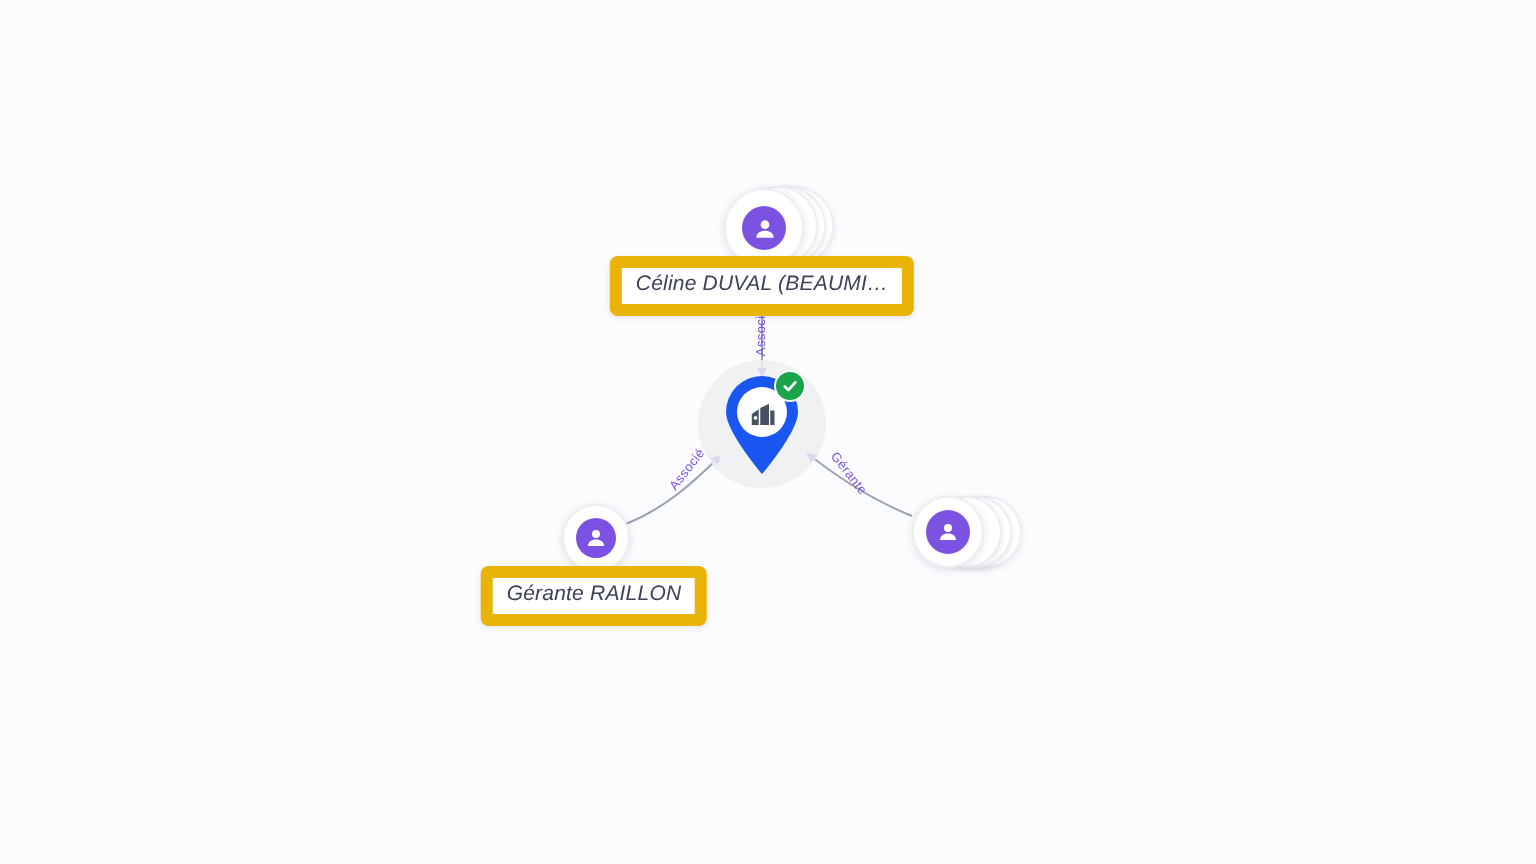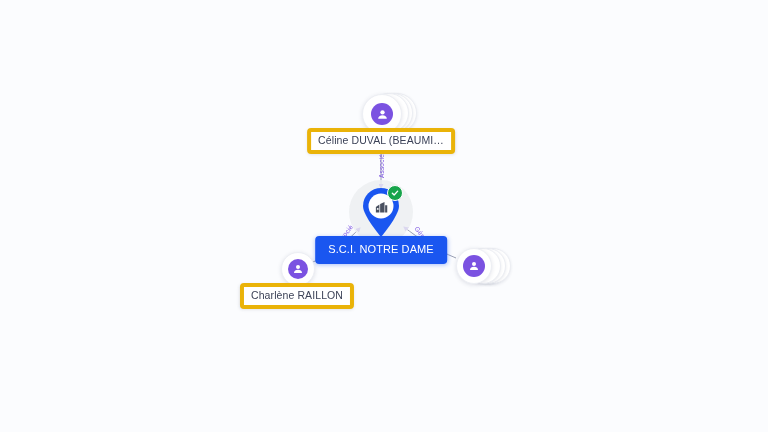--- a/index.html
+++ b/index.html
@@ -70,27 +70,28 @@
   }
   .avatar-disc svg { display: block; }
 
   
   .node-label {
     position: absolute;
     transform: translateX(-50%);
     white-space: nowrap;
     background: #ffffff;
     color: #3c4257;
-    border: 4px solid #eab308;
+    border: 6px solid #eab308;
     border-radius: 4px;
     padding: 3px 7px 4px 7px;
     font-size: 10.5px;
     line-height: 11px;
     letter-spacing: .1px;
     box-shadow: 0 1px 3px rgba(30,40,80,.10);
+    font-style: italic;
   }
   .node-label.selected {
     background: #1a56f0;
     border-color: #1a56f0;
     color: #ffffff;
     font-size: 11px;
     padding: 4px 9px 5px 9px;
     box-shadow: 0 1px 4px rgba(26,86,240,.35);
   }
 
@@ -212,33 +213,32 @@
           <circle cx="6" cy="14.2" r="1.5" fill="#ffffff"></circle>
         </svg>
       </div>
       <div class="check-badge">
         <svg width="8" height="8" viewBox="0 0 24 24" fill="none" stroke="#ffffff" stroke-width="4" stroke-linecap="round" stroke-linejoin="round">
           <path d="M4 12.5 L9.5 18 L20 6.5"></path>
         </svg>
       </div>
     </div>
   </div>
-  <div class="node-label selected" style="left:381px; top:236px;">S.C.I. NOTRE DAME</div>
 
   <div class="node" style="left:297px; top:268px;">
     <div class="avatar-circle" style="left:-16px; top:-16px; width:32px; height:32px;">
       <div class="avatar-disc" style="width:20px; height:20px;">
         <svg width="12" height="12" viewBox="0 0 24 24" fill="#ffffff">
           <circle cx="12" cy="8" r="4"></circle>
           <path d="M4 20c0-4.2 3.6-6.5 8-6.5s8 2.3 8 6.5z"></path>
         </svg>
       </div>
     </div>
   </div>
-  <div class="node-label" style="left:297px; top:283px;">Charlène RAILLON</div>
+  <div class="node-label" style="left:297px; top:283px;">Gérante RAILLON</div>
 
   <div class="node" style="left:473px; top:265px;">
     <div class="stack" style="left:2px; top:-17px; width:34px; height:34px;"></div>
     <div class="stack" style="left:-3px; top:-17px; width:34px; height:34px;"></div>
     <div class="stack" style="left:-8px; top:-17px; width:34px; height:34px;"></div>
     <div class="avatar-circle" style="left:-17px; top:-17px; width:34px; height:34px;">
       <div class="avatar-disc">
         <svg width="12" height="12" viewBox="0 0 24 24" fill="#ffffff">
           <circle cx="12" cy="8" r="4"></circle>
           <path d="M4 20c0-4.2 3.6-6.5 8-6.5s8 2.3 8 6.5z"></path>

